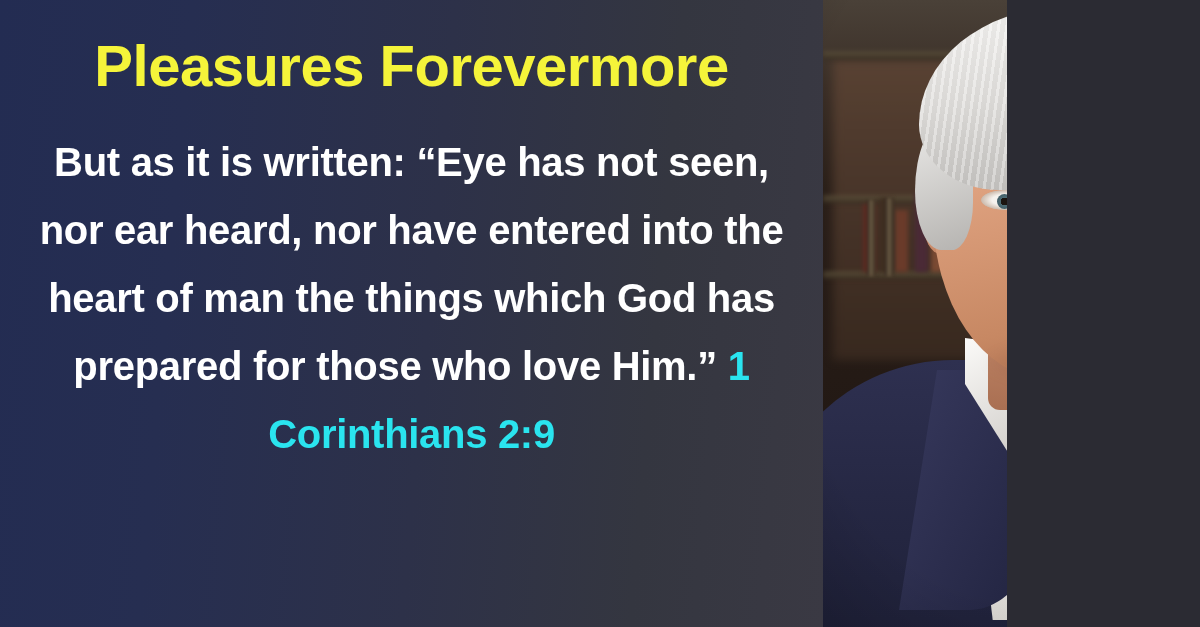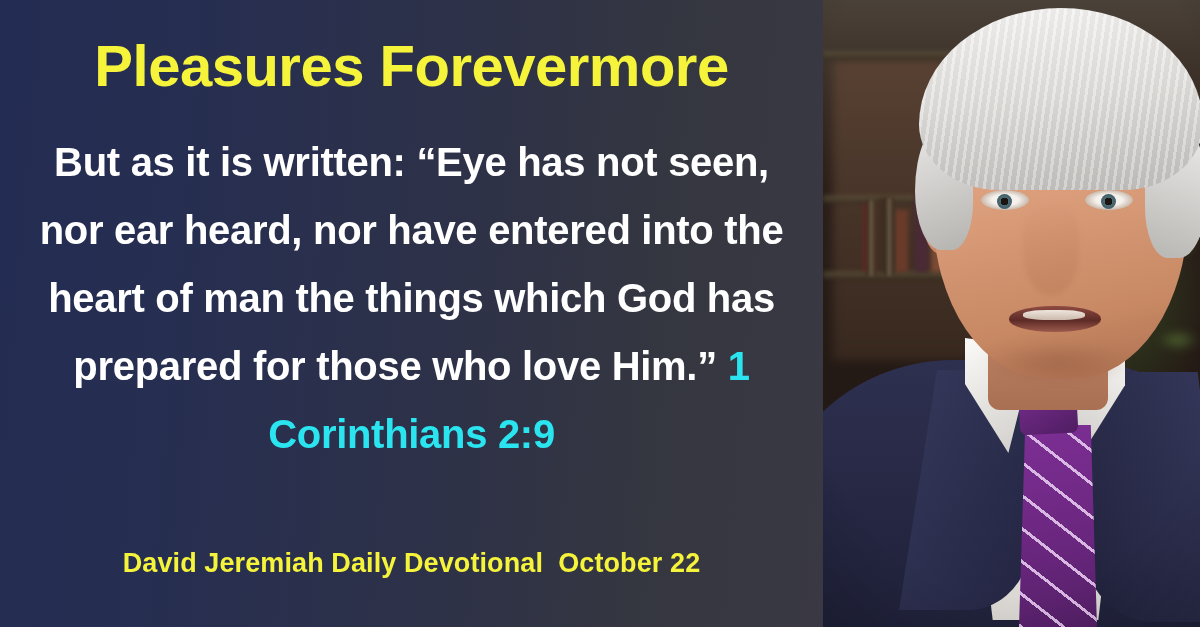--- a/index.html
+++ b/index.html
@@ -1,21 +1,21 @@
 <!DOCTYPE html>
 <html><head>
 <meta charset="utf-8">
 <style>
   * { margin:0; padding:0; box-sizing:border-box; }
   html, body { width:1200px; height:627px; overflow:hidden; background:#2b2b33; }
   body { font-family:"Liberation Sans", sans-serif; }
 
   .canvas {
     position:relative;
-    width:1200px; height:627px;
+    width:1007px; height:627px;
     overflow:hidden;
   }
 
   
   .photo {
     position:absolute;
     left:823px; top:0;
     width:377px; height:627px;
     overflow:hidden;
     background:#2a1d18;
@@ -306,16 +306,15 @@
 
     <div class="photo-vign"></div>
   </div>
 
   <div class="panel">
 
     <div class="title">Pleasures Forevermore</div>
 
     <div class="verse"><span>But as it is written: “Eye has not seen, nor ear heard, nor have entered into the heart of man the things which God has prepared for those who love Him.” </span><span class="ref">1 Corinthians 2:9</span></div>
 
-    <div class="caption">David Jeremiah Daily Devotional  October 22</div>
 
   </div>
 </div>
 
 </body></html>

